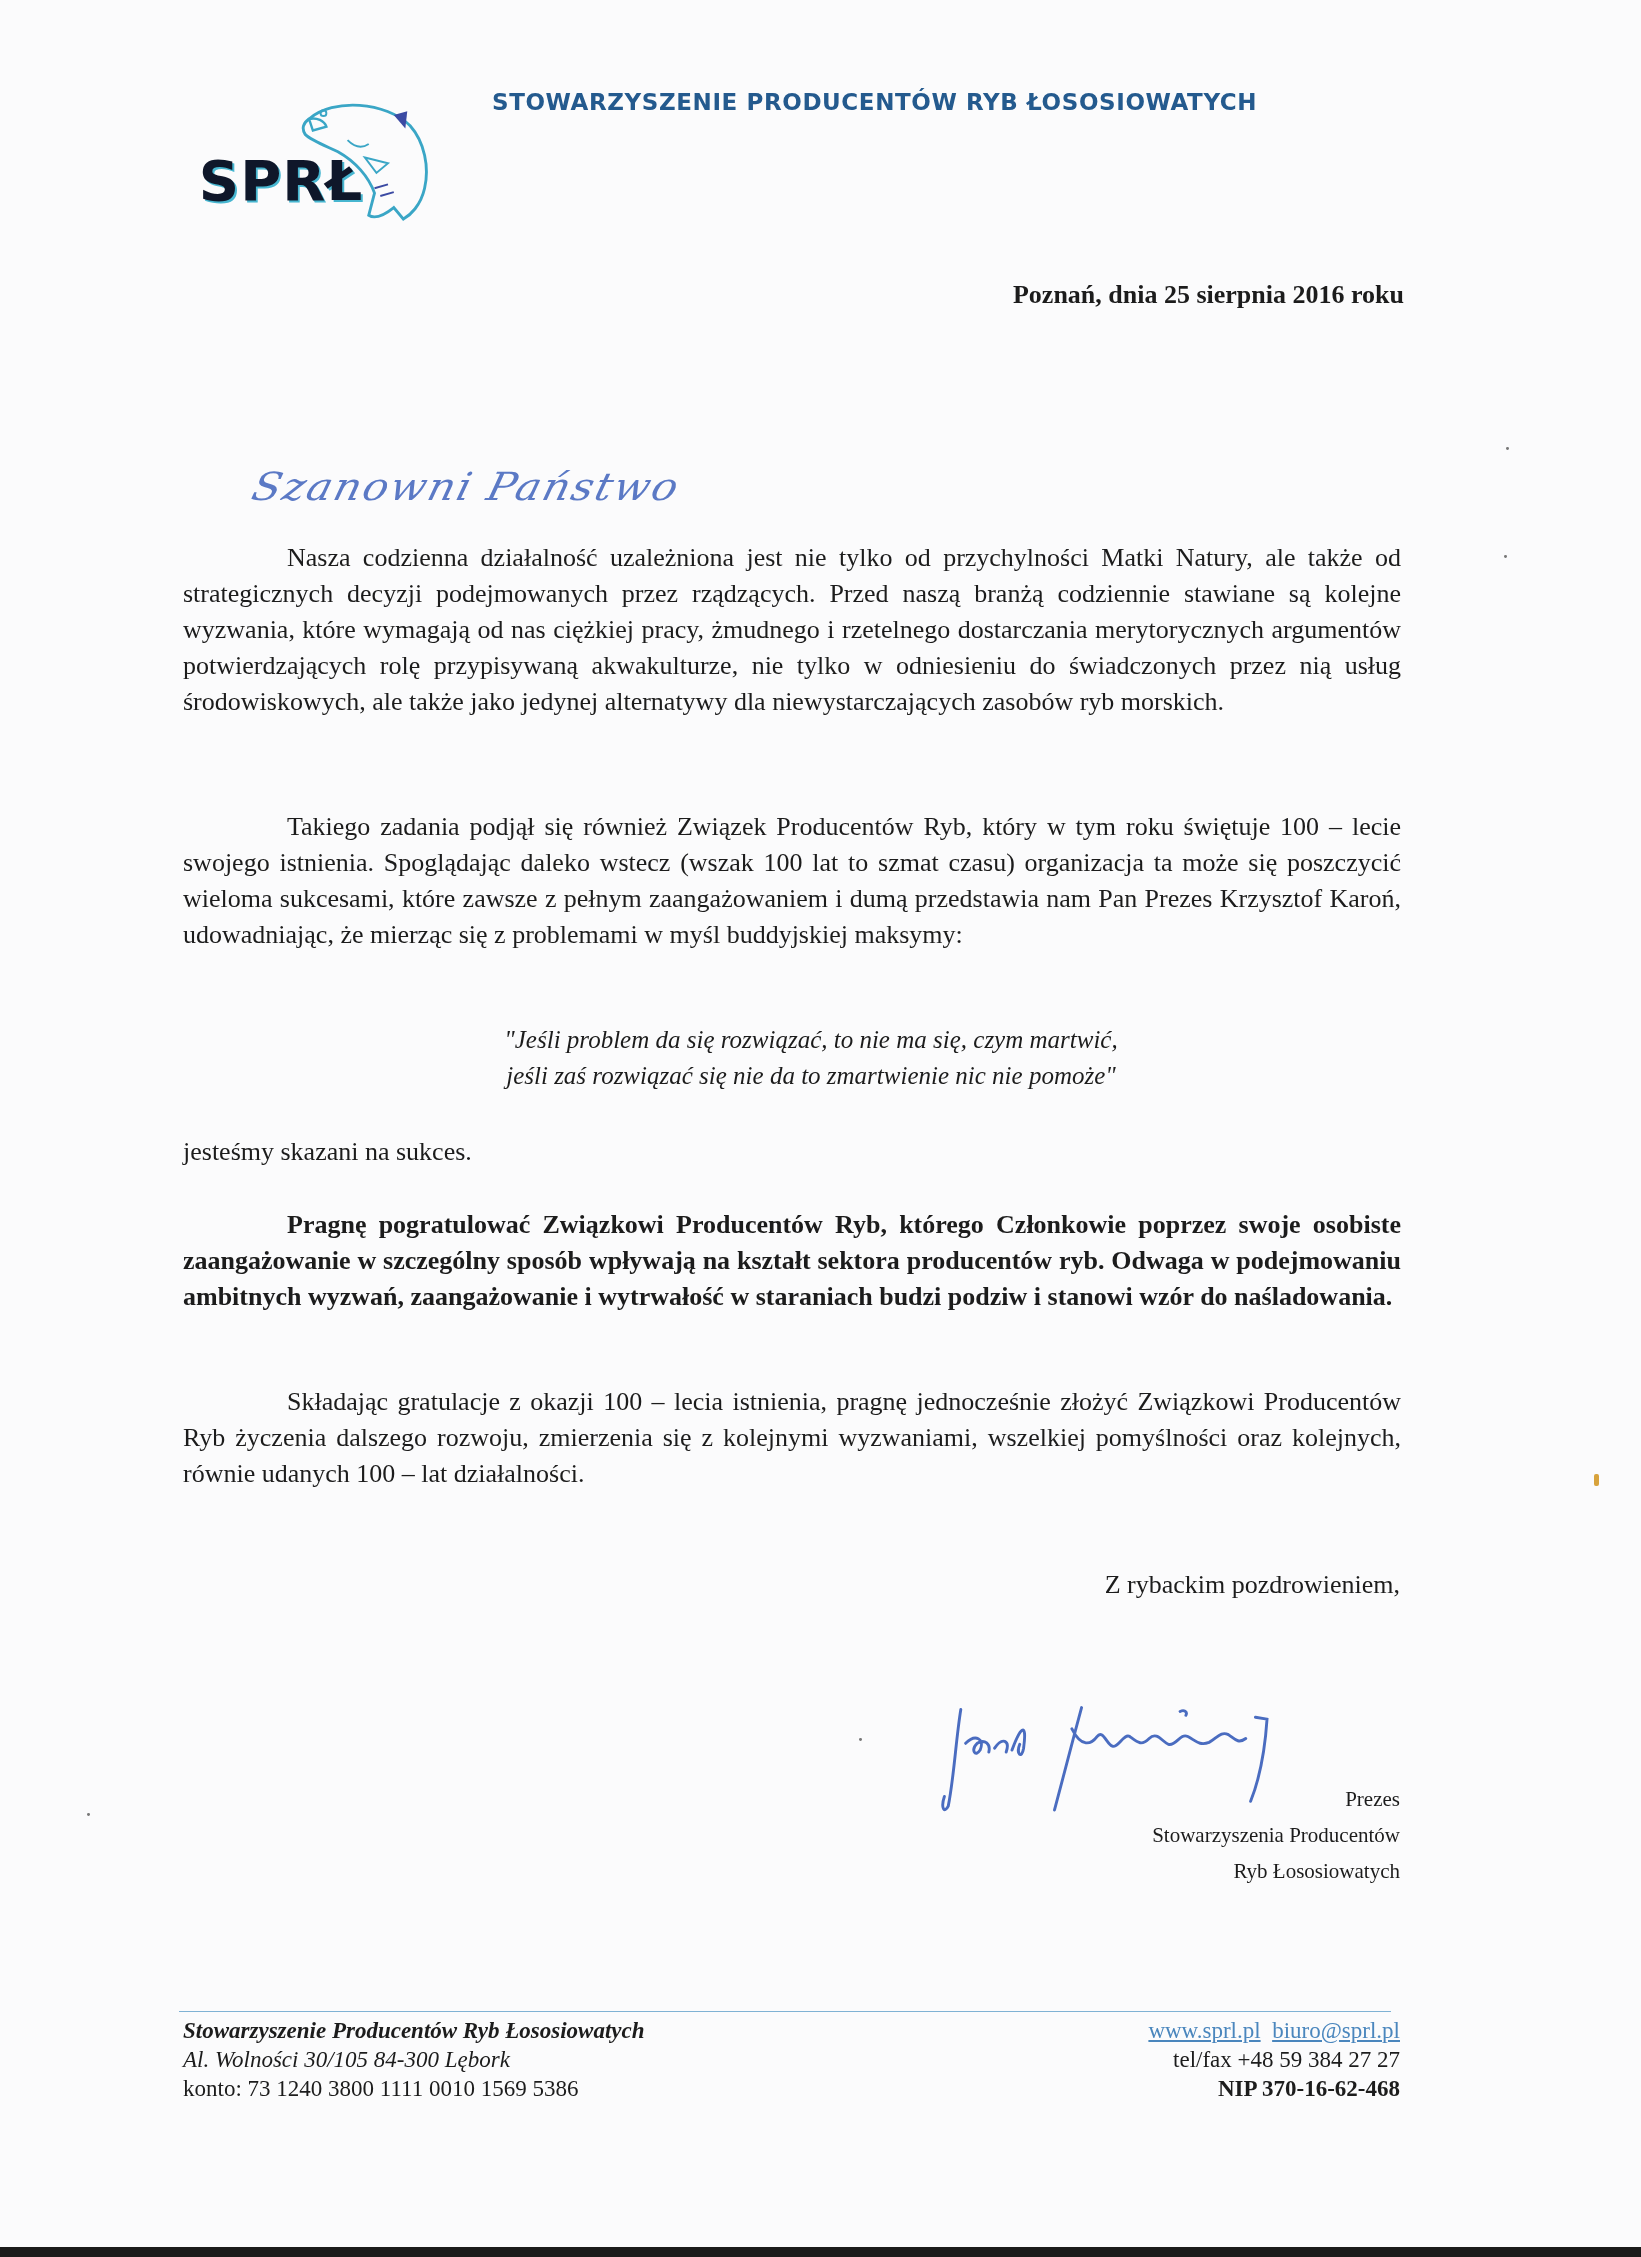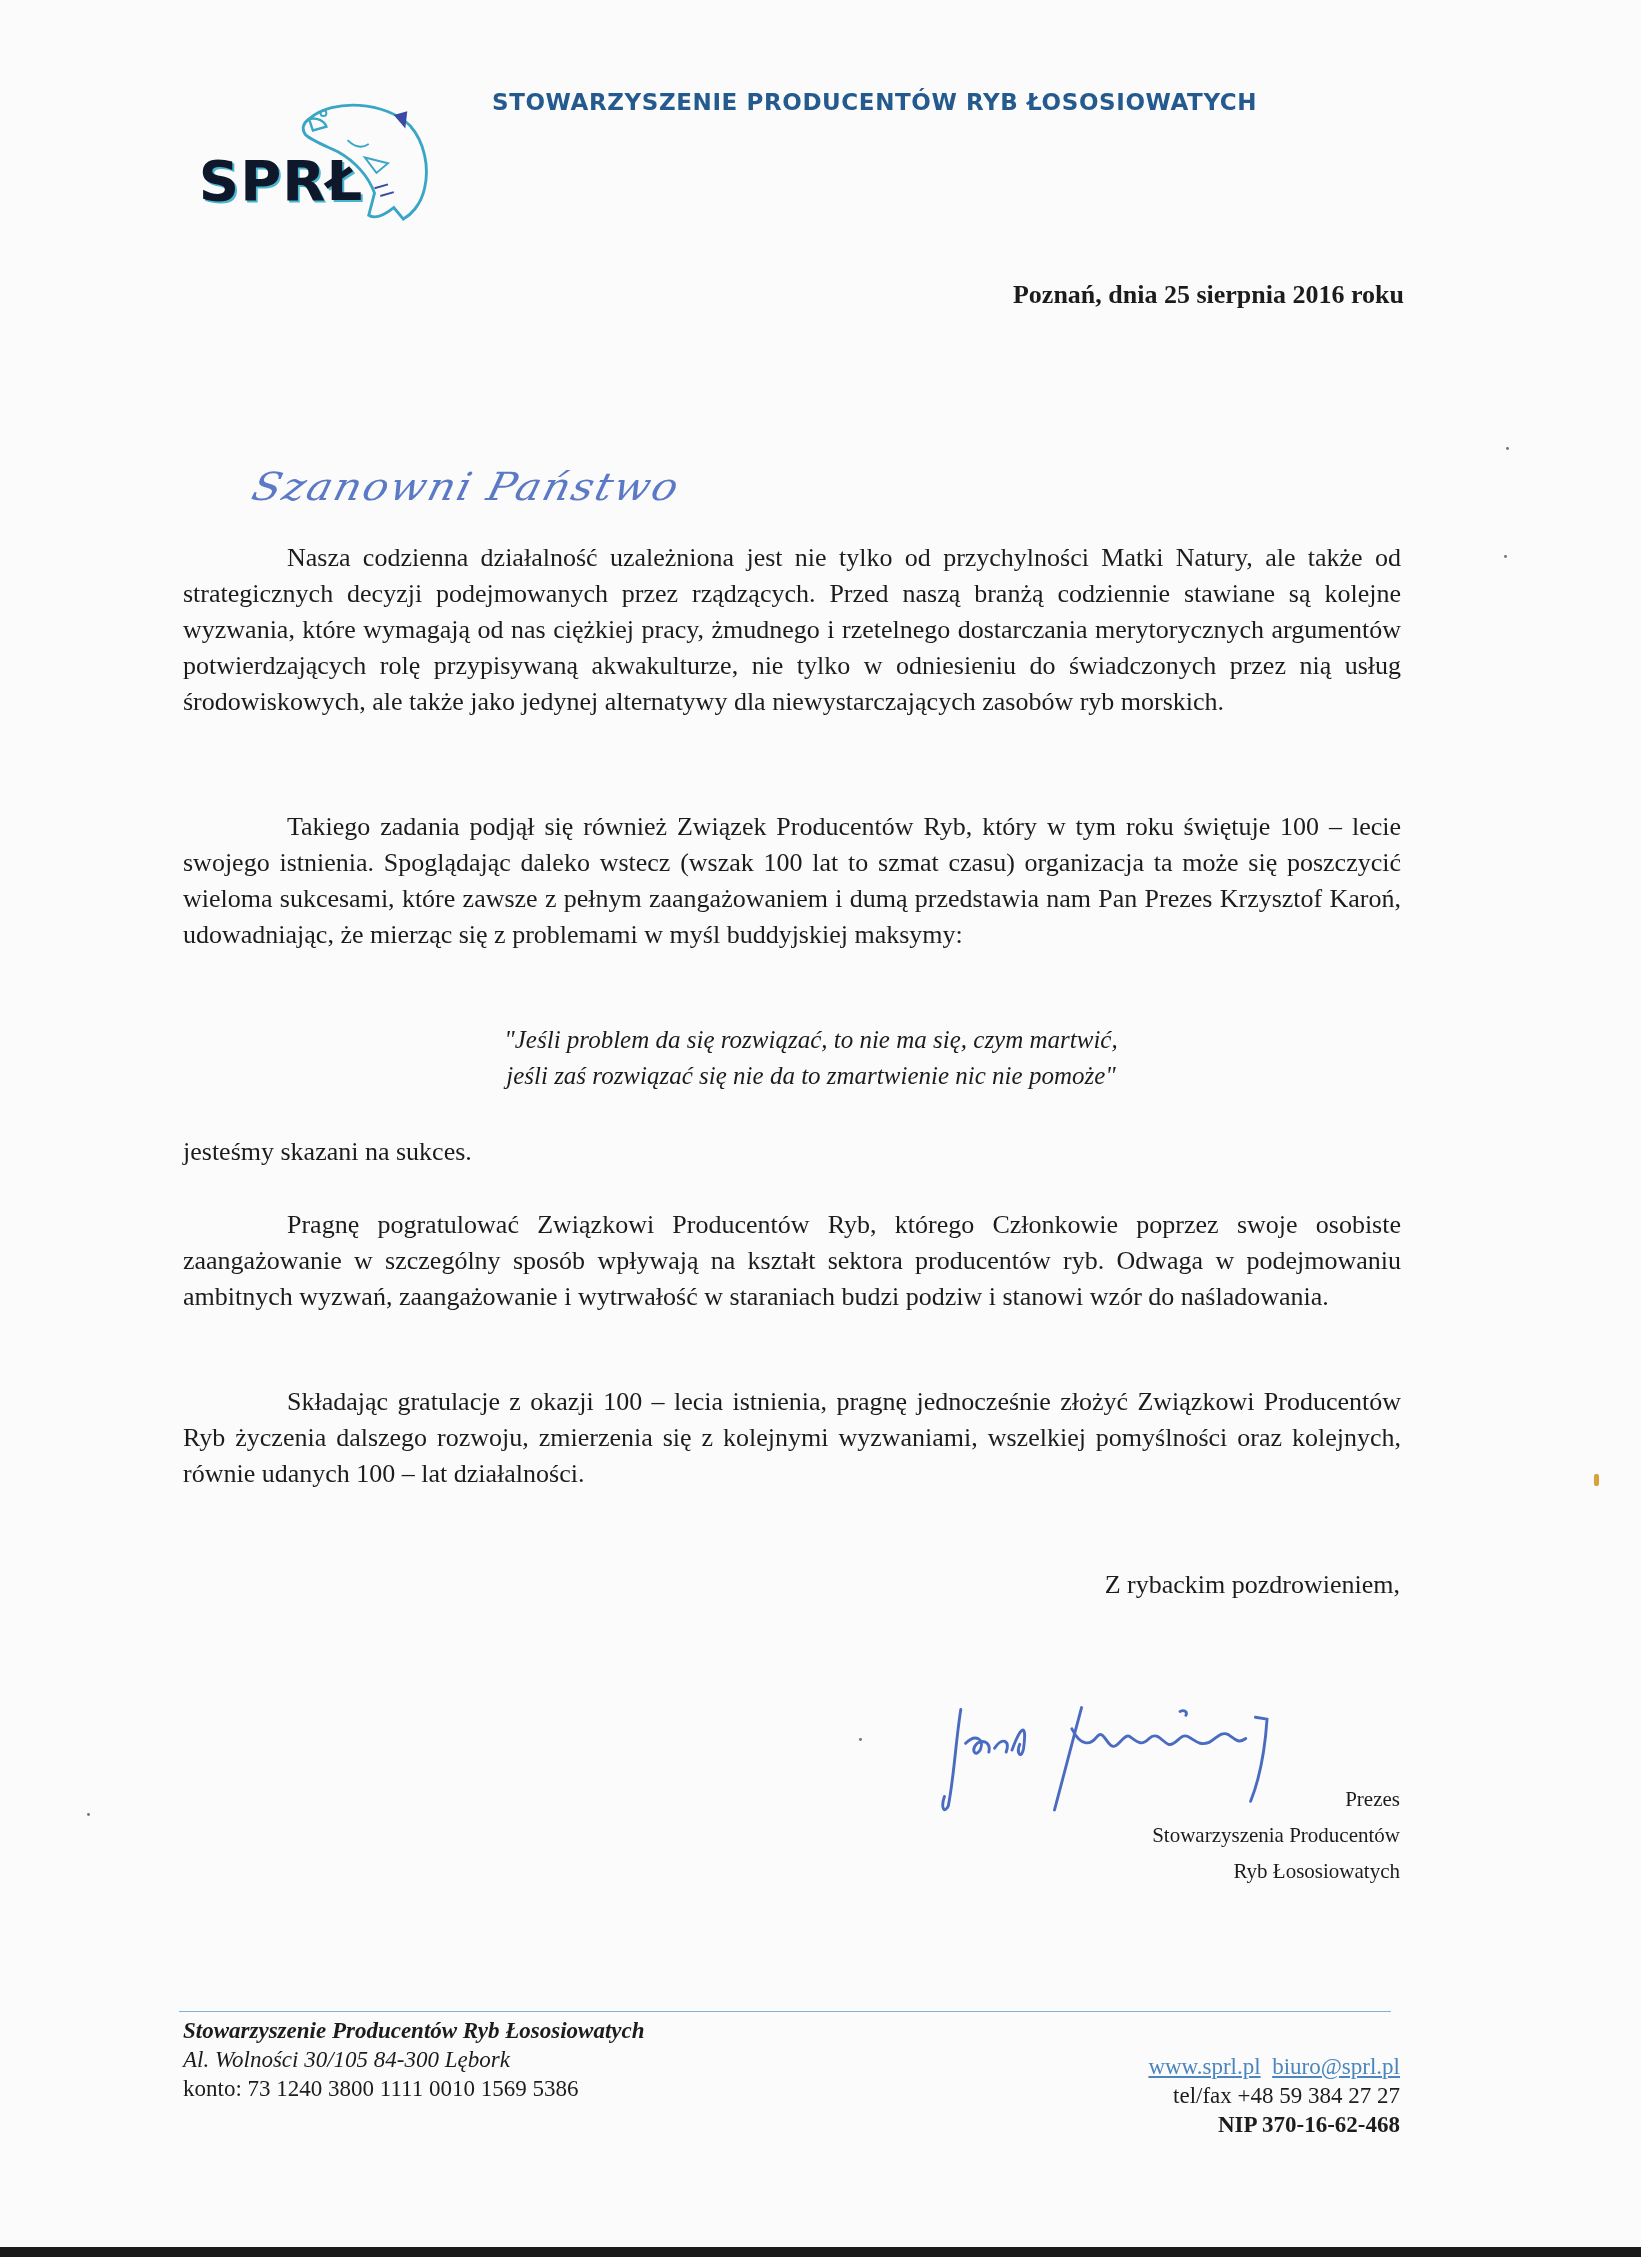--- a/index.html
+++ b/index.html
@@ -41,21 +41,21 @@
     font-family: "Liberation Serif", serif;
   }
   .body-text.indent { text-indent: 104px; }
   .p1 { top: 540px; }
   .p2 { top: 809px; }
   .quote {
     position: absolute; left: 454px; width: 714px; top: 1022px;
     font-style: italic; font-size: 25px; line-height: 36px; text-align: center;
   }
   .p3 { top: 1134px; }
-  .p4 { top: 1207px; }
+  .p4 { top: 1207px; font-weight: bold; }
   .p5 { top: 1384px; }
   .closing { position: absolute; right: 241px; top: 1570px; font-size: 26px; }
   .signature {
     position: absolute; left: 927px; top: 1690px; width: 483px; height: 126px;
   }
   .sign-block {
     position: absolute; right: 241px; top: 1781px; text-align: right;
     font-size: 21px; line-height: 36px;
   }
   
@@ -64,21 +64,21 @@
     background: #7fb2d4;
   }
   .footer-left {
     position: absolute; left: 183px; top: 2016px;
     font-family: "Liberation Serif", serif; font-size: 23px; line-height: 29px;
   }
   .footer-left .org { font-weight: bold; font-style: italic; }
   .footer-left .addr { font-style: italic; }
   .footer-right {
     position: absolute; right: 241px; top: 2016px; text-align: right;
-    font-family: "Liberation Serif", serif; font-size: 23px; line-height: 29px; margin-top: 36px;
+    font-family: "Liberation Serif", serif; font-size: 23px; line-height: 29px;
   }
   .footer-right a { color: #4a86bd; text-decoration: underline; }
   .footer-right .nip { font-weight: bold; }
   .speck { position: absolute; border-radius: 50%; background: #777; }
   .stain { position: absolute; left: 1594px; top: 1474px; width: 4.8px; height: 11.6px; border-radius: 1.9px; background: #d8a33c; }
 </style>
 </head>
 <body>
 
 <div class="logo">

